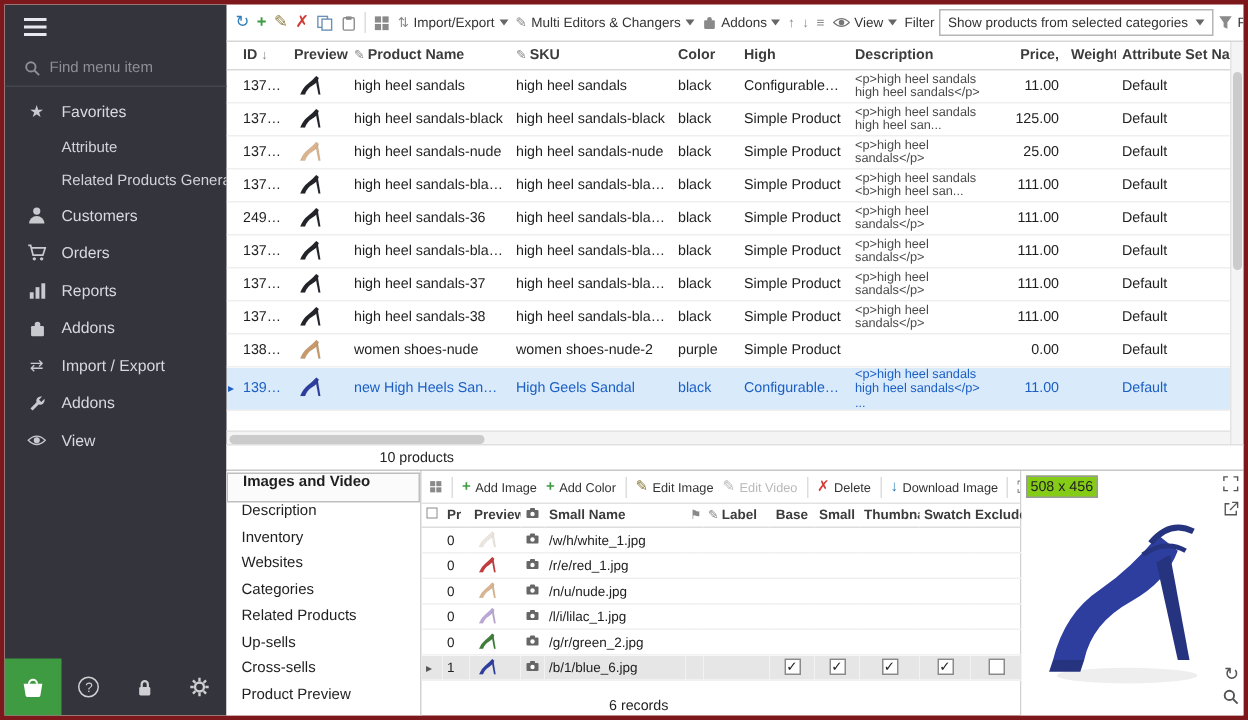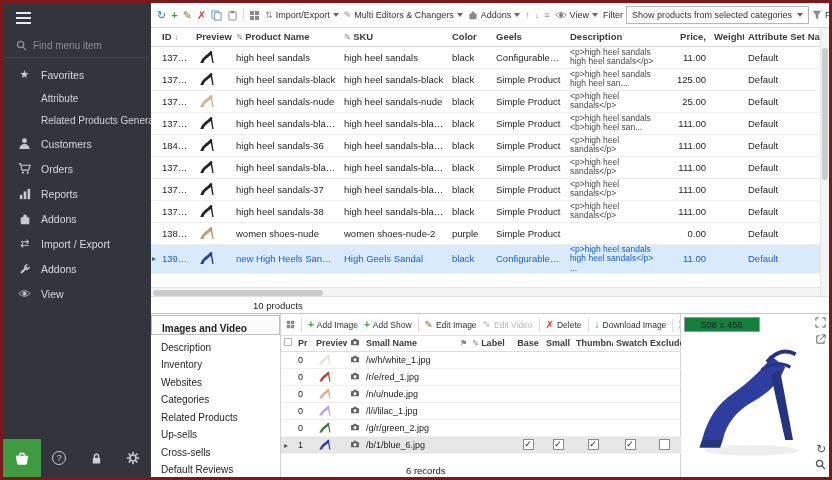--- a/index.html
+++ b/index.html
@@ -55,37 +55,37 @@
 .shoe path{stroke:rgba(0,0,0,.18);stroke-width:.6}
 .vscroll{position:absolute;top:0;right:0;bottom:0;width:9px;background:#f4f4f4;border-left:1px solid #e4e4e4}
 .vthumb{position:absolute;top:20px;right:1.5px;width:6px;height:132px;background:#cbcbcb;border-radius:3px}
 .hscroll{position:absolute;left:0;right:9px;bottom:0;height:9px;background:#f4f4f4;border-top:1px solid #e4e4e4}
 .hthumb{position:absolute;left:2px;top:1.5px;height:6px;width:170px;background:#cbcbcb;border-radius:3px}
 .grid-status{height:17px;display:flex;align-items:center;font-size:9.5px;color:#222;padding-left:102px;border-top:1px solid #e0e0e0;flex-shrink:0;background:#fff}
 
 
 .bottom{flex:1;display:flex;min-height:0;border-top:1px solid #c6c6c6}
 .tabs{width:130px;border-right:1px solid #d2d2d2;flex-shrink:0;font-size:10px;padding-top:1px;background:#fff}
-.tab{height:17.5px;display:flex;align-items:flex-end;padding-left:10px;cursor:pointer;color:#1f1f1f;white-space:nowrap}
+.tab{height:17.5px;display:flex;align-items:flex-start;padding-left:10px;cursor:pointer;color:#1f1f1f;white-space:nowrap}
 .tab.sel{font-weight:bold;border:1px solid #bfbfbf;background:#fbfbfb;height:20px}
 .images-area{flex:1;display:flex;flex-direction:column;min-width:0;border-right:1px solid #d2d2d2}
 .itoolbar{height:22px;display:flex;align-items:center;gap:2px;padding:0 3px;border-bottom:1px solid #e2e2e2;font-size:8.5px;color:#333;white-space:nowrap;overflow:hidden;flex-shrink:0}
 .disabled{color:#b9b9b9}
 .images{border-collapse:collapse;table-layout:fixed;width:100%;font-size:9px}
 .images th{font-weight:bold;color:#3c3c3c;text-align:left;height:15px;border-bottom:1px solid #ddd;padding:0 3px;white-space:nowrap;overflow:hidden}
 .images td{height:17px;border-bottom:1px solid #f0f0f0;padding:0 3px;white-space:nowrap;overflow:hidden;color:#222}
 .images td.center,.images th.center{text-align:center}
 tr.isel td{background:#e6e6e6}
 .cb{width:11px;height:11px;border:1px solid #8a8a8a;background:#fff;display:inline-flex;align-items:center;justify-content:center;vertical-align:middle;cursor:pointer}
 .cb i{font-style:normal;font-size:9px;color:#222;line-height:1}
 .images-status{height:14px;display:flex;align-items:center;font-size:9.5px;color:#222;padding-left:125px;flex-shrink:0}
 
 
 .preview{width:148px;position:relative;flex-shrink:0;background:#fff;overflow:hidden}
-.size-box{position:absolute;top:3px;left:3px;border:1px solid #9a9a9a;background:#15803d;font-size:9.5px;padding:1px 16px;z-index:2;color:#222}
+.size-box{position:absolute;top:3px;left:3px;border:1px solid #9a9a9a;background:#84cc16;font-size:9.5px;padding:1px 2px;z-index:2;color:#222}
 .pv-ic{position:absolute;right:3px;cursor:pointer;z-index:2;color:#555;font-style:normal;font-size:12px;line-height:1}
 .big-shoe{position:absolute;left:8px;top:22px;width:130px;height:130px}
 </style>
 </head>
 <body>
 
 <div class="window">
 
   <aside class="sidebar">
     <div class="burger">
@@ -308,21 +308,21 @@
             <col style="width:76px">
         </colgroup>
         <tbody>
             <tr>
           <th class="mark"></th>
           <th><span>ID</span> <i class="hdr-ic">↓</i></th>
           <th><span>Preview</span></th>
           <th><i class="hdr-ic">✎</i><span>Product Name</span></th>
           <th><i class="hdr-ic">✎</i><span>SKU</span></th>
           <th><span>Color</span></th>
-          <th><span>Geels</span></th>
+          <th><span>High</span></th>
           <th><span>Description</span></th>
           <th class="price"><span>Price,</span></th>
           <th><span>Weight</span></th>
           <th><span>Attribute Set Name</span></th>
         </tr>
         <tr>
           <td class="mark"></td>
           <td>13731</td>
           <td>
                 <svg class="shoe" width="22" height="17" viewBox="0 0 40 40">
@@ -388,21 +388,21 @@
           <td>high heel sandals-black-36</td>
           <td>black</td>
           <td>Simple Product</td>
           <td class="desc">&lt;p&gt;high heel sandals &lt;b&gt;high heel san...</td>
           <td class="price">111.00</td>
           <td></td>
           <td>Default</td>
         </tr>
         <tr>
           <td class="mark"></td>
-          <td>18487</td>
+          <td>24985</td>
           <td>
                 <svg class="shoe" width="22" height="17" viewBox="0 0 40 40">
                   <path d="M4 33 Q8 22 16 16 Q23 11 29 4 L33 7 Q31 14 23 19 Q14 24.5 11.5 33 Z" fill="#23232a"></path>
                   <path d="M28.5 12 L32.5 33 L35.5 33 L31.5 8.5 Z" fill="#23232a"></path>
                 </svg>
               </td>
           <td>high heel sandals-36</td>
           <td>high heel sandals-black-36</td>
           <td>black</td>
           <td>Simple Product</td>
@@ -536,42 +536,42 @@
         <div class="tab">
             <span>Related Products</span>
           </div>
         <div class="tab">
             <span>Up-sells</span>
           </div>
         <div class="tab">
             <span>Cross-sells</span>
           </div>
         <div class="tab">
-            <span>Default Reviews</span>
+            <span>Product Preview</span>
           </div>
       </div>
 
       <div class="images-area">
         <div class="itoolbar">
           <span class="tbtn">
               <svg width="9" height="9" viewBox="0 0 12 12" fill="#8a8a8a">
                 <rect x="1" y="1" width="4.5" height="4.5"></rect>
                 <rect x="6.5" y="1" width="4.5" height="4.5"></rect>
                 <rect x="1" y="6.5" width="4.5" height="4.5"></rect>
                 <rect x="6.5" y="6.5" width="4.5" height="4.5"></rect>
               </svg>
             </span>
           <span class="sep"></span>
           <span class="tbtn">
               <i class="ticon green" style="font-size:10px">+</i>
               <span>Add Image</span>
             </span>
           <span class="tbtn">
               <i class="ticon green" style="font-size:10px">+</i>
-              <span>Add Show</span>
+              <span>Add Color</span>
             </span>
           <span class="sep"></span>
           <span class="tbtn">
               <i class="ticon" style="font-size:10px;color:#8a7a3a">✎</i>
               <span>Edit Image</span>
             </span>
           <span class="tbtn disabled">
               <i class="ticon disabled" style="font-size:10px">✎</i>
               <span>Edit Video</span>
             </span>

